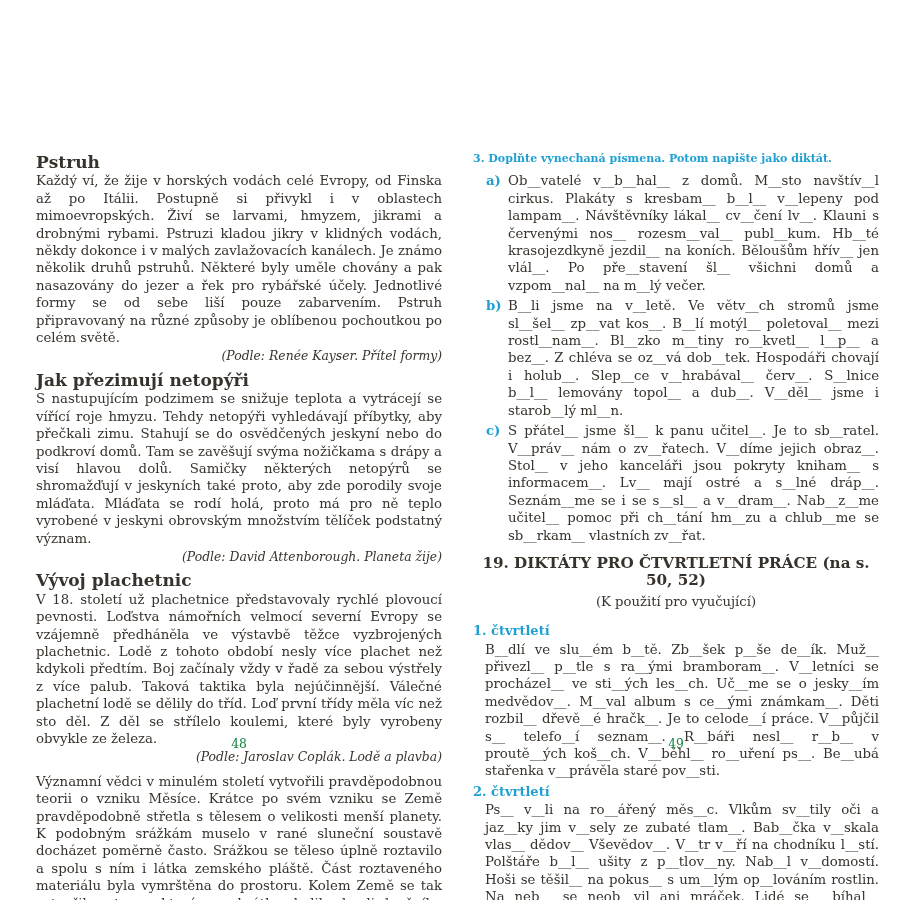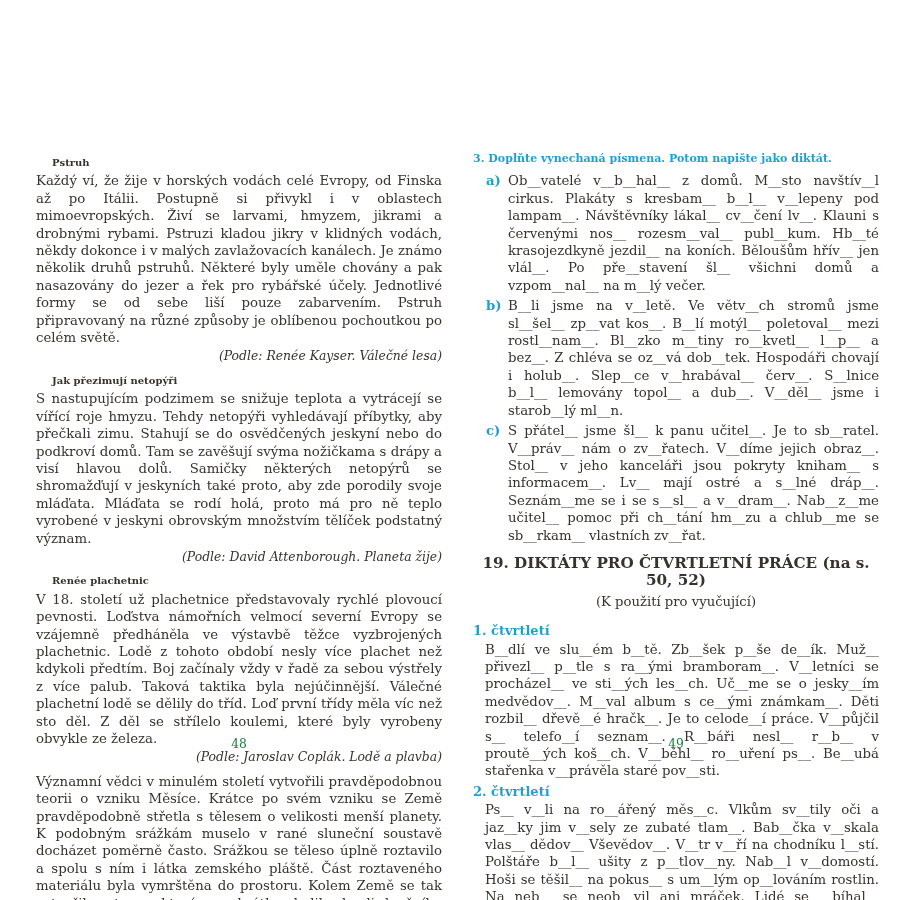--- a/index.html
+++ b/index.html
@@ -19,23 +19,23 @@
     line-height: 17.4px;
     text-align: justify;
   }
   .col-left  { left: 36px;  top: 154px; }
   .col-right { left: 473px; top: 150px; }
 
   
   .section { margin-bottom: 7px; }
   .sec-title {
     font-weight: bold;
-    font-size: 10px;
+    font-size: 17px;
     text-align: left;
-    margin: 0 0 1px 16px;
+    margin: 0 0 1px 0;
   }
   .sec-body { margin: 0; }
   .attr {
     text-align: right;
     font-style: italic;
     font-size: 12.4px;
     margin: 1px 0 0 0;
   }
 
   
@@ -91,31 +91,31 @@
 </head>
 <body style="color: rgb(56, 50, 44); background: rgb(255, 255, 255);">
 
 <div class="spread">
 
   <div class="col col-left">
 
     <div class="section">
       <p class="sec-title">Pstruh</p>
       <p class="sec-body">Každý ví, že žije v horských vodách celé Evropy, od Finska až po Itálii. Postupně si přivykl i v oblastech mimoevropských. Živí se larvami, hmyzem, jikrami a drobnými rybami. Pstruzi kladou jikry v klidných vodách, někdy dokonce i v malých zavlažovacích kanálech. Je známo několik druhů pstruhů. Některé byly uměle chovány a pak nasazovány do jezer a řek pro rybářské účely. Jednotlivé formy se od sebe liší pouze zabarvením. Pstruh připravovaný na různé způsoby je oblíbenou pochoutkou po celém světě.</p>
-      <p class="attr">(Podle: Renée Kayser. Válečné lesa)</p>
+      <p class="attr">(Podle: Renée Kayser. Přítel formy)</p>
     </div>
 
     <div class="section">
       <p class="sec-title">Jak přezimují netopýři</p>
       <p class="sec-body">S nastupujícím podzimem se snižuje teplota a vytrácejí se vířící roje hmyzu. Tehdy netopýři vyhledávají příbytky, aby přečkali zimu. Stahují se do osvědčených jeskyní nebo do podkroví domů. Tam se zavěšují svýma nožičkama s drápy a visí hlavou dolů. Samičky některých netopýrů se shromažďují v jeskyních také proto, aby zde porodily svoje mláďata. Mláďata se rodí holá, proto má pro ně teplo vyrobené v jeskyni obrovským množstvím tělíček podstatný význam.</p>
       <p class="attr">(Podle: David Attenborough. Planeta žije)</p>
     </div>
 
     <div class="section">
-      <p class="sec-title">Renée plachetnic</p>
+      <p class="sec-title">Vývoj plachetnic</p>
       <p class="sec-body">V 18. století už plachetnice představovaly rychlé plovoucí pevnosti. Loďstva námořních velmocí severní Evropy se vzájemně předháněla ve výstavbě těžce vyzbrojených plachetnic. Lodě z tohoto období nesly více plachet než kdykoli předtím. Boj začínaly vždy v řadě za sebou výstřely z více palub. Taková taktika byla nejúčinnější. Válečné plachetní lodě se dělily do tříd. Loď první třídy měla víc než sto děl. Z děl se střílelo koulemi, které byly vyrobeny obvykle ze železa.</p>
       <p class="attr">(Podle: Jaroslav Coplák. Lodě a plavba)</p>
     </div>
 
     <div class="section">
       <p class="sec-body">Významní vědci v minulém století vytvořili pravděpodobnou teorii o vzniku Měsíce. Krátce po svém vzniku se Země pravděpodobně střetla s tělesem o velikosti menší planety. K podobným srážkám muselo v rané sluneční soustavě docházet poměrně často. Srážkou se těleso úplně roztavilo a spolu s ním i látka zemského pláště. Část roztaveného materiálu byla vymrštěna do prostoru. Kolem Země se tak vytvořil prstenec, který se zakrátko sbalil v kouli dnešního Měsíce.</p>
 
     </div>
 
   </div>

